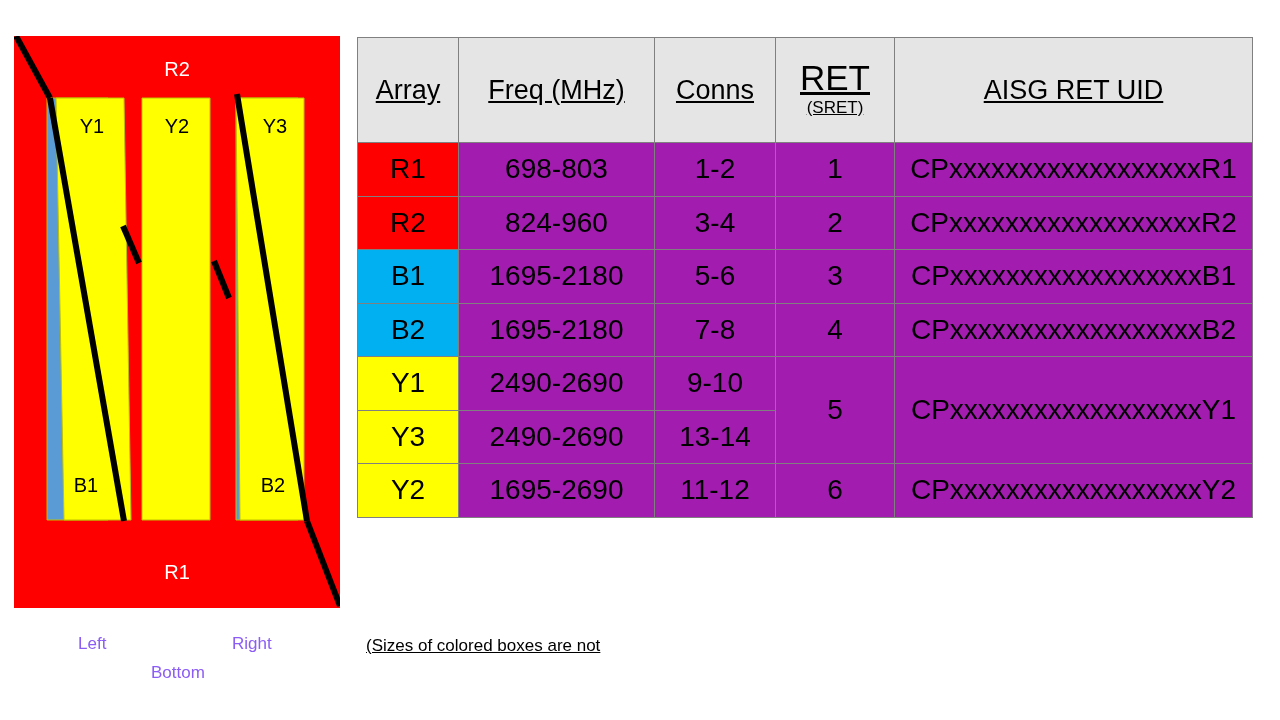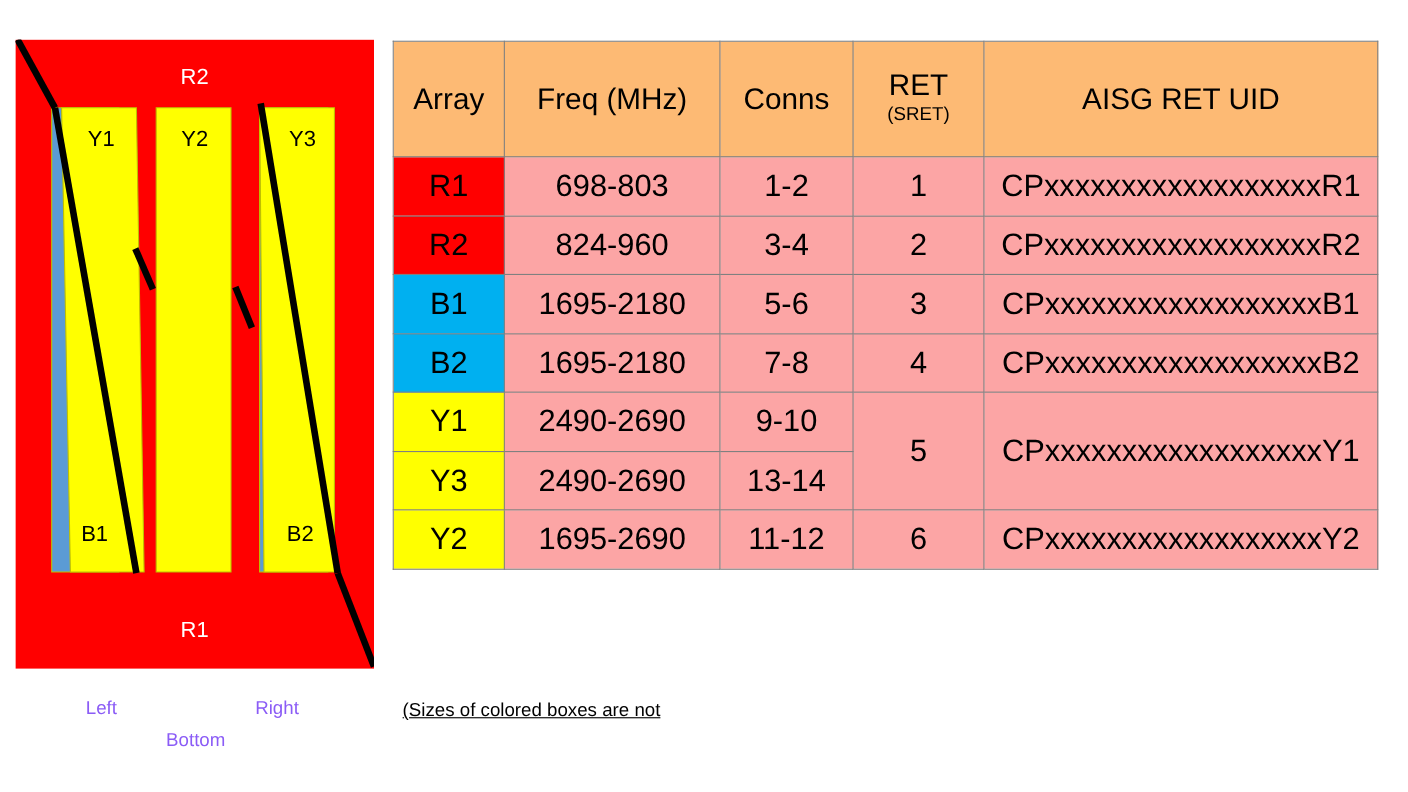--- a/index.html
+++ b/index.html
@@ -74,34 +74,35 @@
     border: 1px solid #808080;
     text-align: center;
     vertical-align: middle;
     font-weight: normal;
     font-family: "Liberation Sans", sans-serif;
     padding: 0;
   }
   #ret-table thead th {
     height: 104px;
     font-size: 27px;
-    background: #fdba74;
+    background: #e5e5e5;
+    text-decoration: underline;
   }
   #ret-table tbody td {
     height: 52.5px;
     font-size: 28px;
-    background: #fca5a5;
+    background: #a21caf;
   }
   .col-array { width: 100px; }
   .col-freq  { width: 195px; }
   .col-conns { width: 120px; }
   .col-ret   { width: 118px; }
   .col-uid   { width: 357px; }
 
-  .ret-head-main { display: block; font-size: 27px; line-height: 1.0; }
+  .ret-head-main { display: block; font-size: 35px; line-height: 1.0; }
   .ret-head-sub  { display: block; font-size: 17px; line-height: 1.5; }
 
   .cell-red    { background: #FF0000 !important; }
   .cell-blue   { background: #00B0F0 !important; }
   .cell-yellow { background: #FFFF00 !important; }
 </style>
 </head>
 <body>
 
 <div id="diagram-panel">

